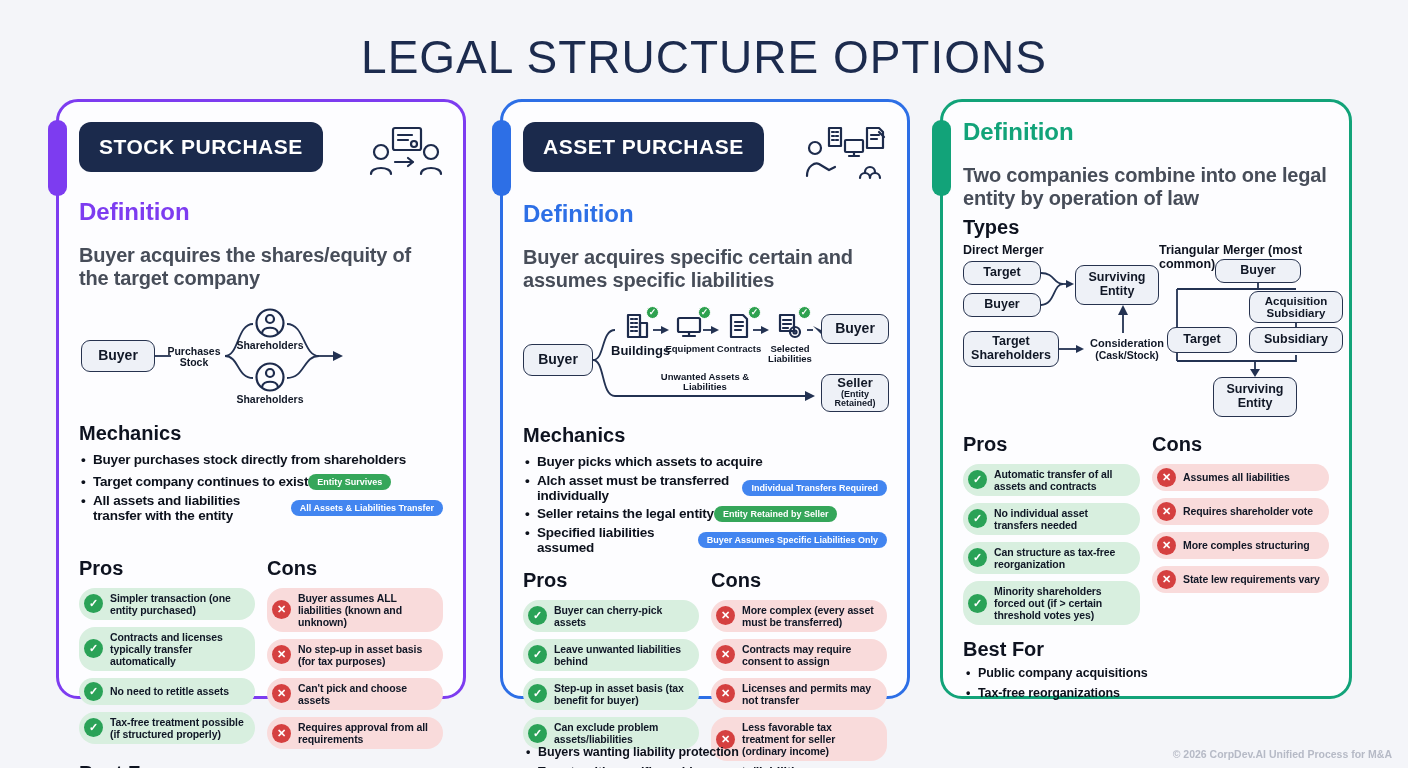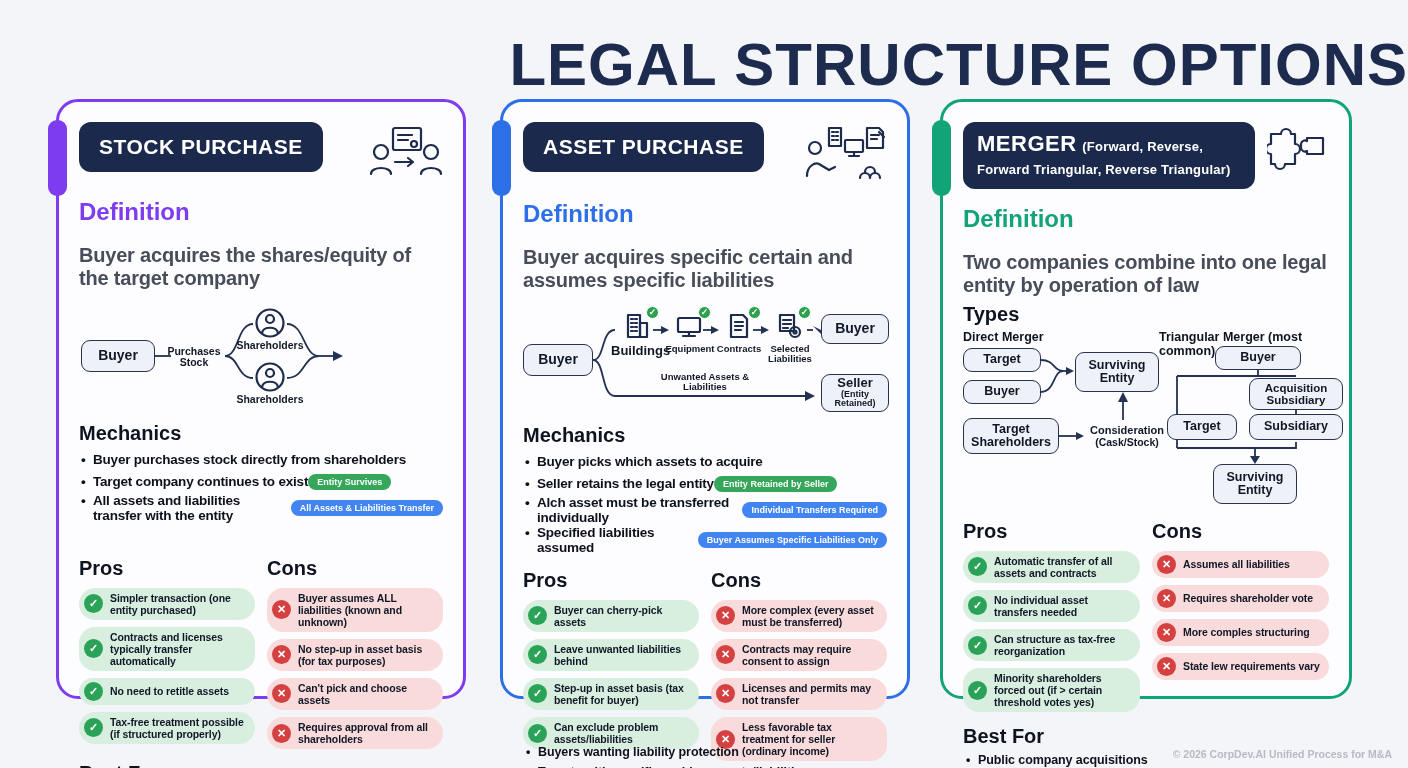--- a/index.html
+++ b/index.html
@@ -1,19 +1,19 @@
 <!DOCTYPE html>
 <html><head>
 <meta charset="utf-8">
 <style>
   * { margin:0; padding:0; box-sizing:border-box; }
   html,body { width:1408px; height:768px; overflow:hidden; background:#f4f5f9;
     font-family:"Liberation Sans", sans-serif; color:#10151f; }
   .page { position:relative; width:1408px; height:768px; }
-  .main-title { text-align:right; padding-top:30px; font-size:60px; font-weight:700;
+  .main-title { text-align:center; padding-top:30px; font-size:46px; font-weight:400;
     letter-spacing:1px; color:#1c2b4e; }
   .card { position:absolute; top:99px; height:600px; background:#fdfdff;
     border:3px solid var(--ac); border-radius:22px; padding:0 20px; }
   #card0 { left:56px;  width:410px; }
   #card1 { left:500px; width:410px; }
   #card2 { left:940px; width:412px; }
   .notch { position:absolute; left:-11px; top:18px; width:19px; height:76px;
     border-radius:9px; background:var(--ac); }
   .card-head { display:flex; justify-content:space-between; align-items:flex-start;
     margin-top:20px; }
@@ -200,21 +200,21 @@
               <span class="pc-txt">No step-up in asset basis (for tax purposes)</span>
             </div>
 
             <div class="pc-pill">
               <span class="pc-ico">✕</span>
               <span class="pc-txt">Can't pick and choose assets</span>
             </div>
 
             <div class="pc-pill">
               <span class="pc-ico">✕</span>
-              <span class="pc-txt">Requires approval from all shareholders</span>
+              <span class="pc-txt">Requires approval from all requirements</span>
             </div>
           </div>
       </div>
     </div>
 
     <div class="best">
       <div class="sec-h">Best For</div>
 
     </div>
   </div>
@@ -311,27 +311,27 @@
     <div class="mech">
       <div class="sec-h">Mechanics</div>
       <div class="mech-list">
 
           <div class="m-row">
             <span class="m-text">Buyer picks which assets to acquire</span>
 
           </div>
 
           <div class="m-row">
+            <span class="m-text">Alch asset must be transferred individually</span>
+            <span class="m-badge badge-blue">Individual Transfers Required</span>
+          </div>
+
+          <div class="m-row">
             <span class="m-text">Seller retains the legal entity</span>
             <span class="m-badge badge-green">Entity Retained by Seller</span>
-          </div>
-
-          <div class="m-row">
-            <span class="m-text">Alch asset must be transferred individually</span>
-            <span class="m-badge badge-blue">Individual Transfers Required</span>
           </div>
 
           <div class="m-row">
             <span class="m-text">Specified liabilities assumed</span>
             <span class="m-badge badge-blue">Buyer Assumes Specific Liabilities Only</span>
           </div>
         </div>
     </div>
 
     <div class="pc" style="margin-top:14px;">
@@ -396,32 +396,20 @@
     </div>
     <div class="best-list" style="margin-top:-64px; width:55%;">
 
     <div class="b-row" style="white-space:nowrap;">Buyers wanting liability protection</div>
         <div class="b-row" style="white-space:nowrap;">Targets with specific problem assets/liabilities</div>
       </div>
   </div>
 
   <div class="card" id="card2" style="--ac: #12a379;">
     <div class="notch"></div>
-    <div class="card-head">
-      <div class="pill small">
-        <span style="font-size:22px;">MERGER</span>
-        <span class="sub">(Forward, Reverse, Forward Triangular, Reverse Triangular)</span>
-      </div>
-      <div class="head-icon">
-        <svg class="outline" width="62" height="46" viewBox="0 0 62 46">
-          <path d="M4,8 h10 a5,5 0 0 1 10,0 h4 v10 a5,5 0 0 1 0,10 v10 h-10 a5,5 0 0 1 -10,0 h-4 v-10 a5,5 0 0 1 0,-10 z"></path>
-          <path d="M34,18 a4,4 0 0 1 6,-3 v-3 h16 v16 h-16 v-3 a4,4 0 0 1 -6,-3 z"></path>
-        </svg>
-      </div>
-    </div>
     <div class="def-label">Definition</div>
     <div class="def-text">Two companies combine into one legal entity by operation of law</div>
 
     <div class="sec-h mt6">Types</div>
     <div class="diag d3" style="margin-top:4px;">
       <div class="types-sub" style="left:0; top:0;">Direct Merger</div>
       <div class="types-sub" style="left:196px; top:0; width:184px;">Triangular Merger (most common)</div>
       <svg class="wires" width="380" height="180" viewBox="0 0 380 180">
         <path d="M78,30 C92,30 90,41 100,41"></path>
         <path d="M78,62 C92,62 90,41 100,41"></path>

